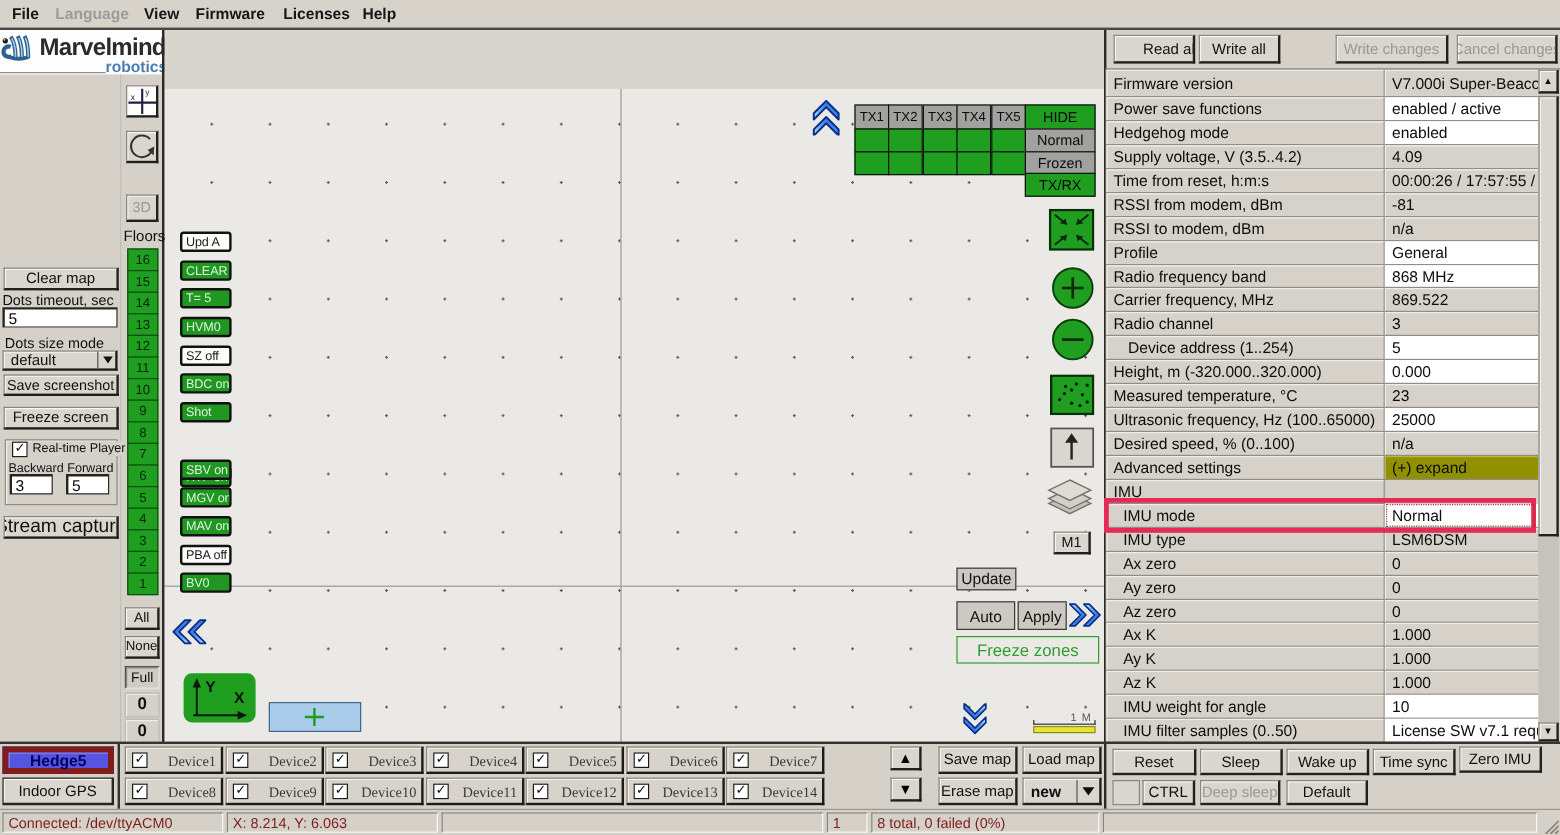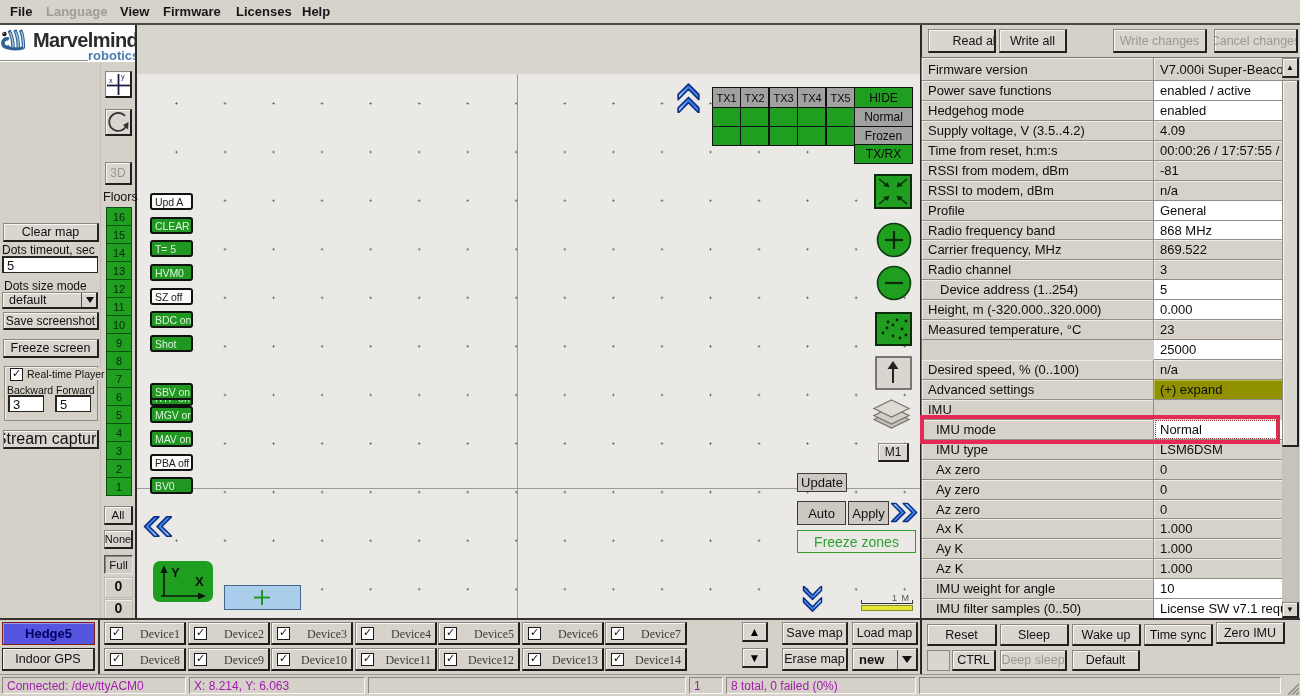--- a/index.html
+++ b/index.html
@@ -17,21 +17,21 @@
 .trow{position:absolute;left:922px;width:360px;height:20px;}
 .tlab{position:absolute;left:0;top:0;width:232px;height:20px;background:#d6d2ca;border-bottom:1px solid #908d86;border-right:1px solid #908d86;box-shadow:inset 1px 1px 0 #f0eee9;font-size:13px;color:#0d0d0d;display:flex;align-items:center;padding-left:6px;white-space:nowrap;overflow:hidden;}
 .tval{position:absolute;left:232px;top:0;width:128px;height:20px;border-bottom:1px solid #908d86;font-size:13px;color:#0d0d0d;display:flex;align-items:center;padding-left:6px;white-space:nowrap;overflow:hidden;}
 .vg{background:#d6d2ca;box-shadow:inset 1px 1px 0 #f0eee9;}
 .vw{background:#fff;}
 .vo{background:#919100;box-shadow:inset 1px 1px 0 #b8b83a;}
 .dcell{position:absolute;height:23px;background:#d7d3cb;border:1px solid #8a877f;border-right:2px solid #1c1b19;border-bottom:2px solid #1c1b19;box-shadow:inset 1px 1px 0 #f7f6f2;}
 .cb{position:absolute;width:13px;height:13px;background:#fff;border:1.5px solid #1c1b19;}
 .cb:after{content:"\2713";position:absolute;left:1px;top:-2.5px;font-size:11px;color:#111;}
 .dlab{position:absolute;right:4px;top:4px;font-family:"Liberation Serif",serif;font-size:12px;color:#3a3a3a;}
-.ssec{position:absolute;top:677px;height:17px;border:1px solid;border-color:#8a877f #f8f7f4 #f8f7f4 #8a877f;font-size:12px;color:#a21caf;padding:1px 0 0 4px;white-space:nowrap;overflow:hidden;}
+.ssec{position:absolute;top:677px;height:17px;border:1px solid;border-color:#8a877f #f8f7f4 #f8f7f4 #8a877f;font-size:12px;color:#7f1d1d;padding:1px 0 0 4px;white-space:nowrap;overflow:hidden;}
 .flat{position:absolute;background:#ccc9c2;border:1px solid #3b3a37;display:flex;align-items:center;justify-content:center;font-size:13px;color:#111;}
 </style></head><body>
 <div class="ab" style="left:0;top:0;width:1300px;height:23px;background:#d7d3cb;"></div>
 <div class="ab" style="left:0;top:23px;width:1300px;height:2px;background:#4a4843;"></div>
 <div class="ab" style="left:10px;top:4px;font-size:13px;font-weight:600;color:#161616;">File</div>
 <div class="ab" style="left:46px;top:4px;font-size:13px;font-weight:600;color:#9c9c99;">Language</div>
 <div class="ab" style="left:120px;top:4px;font-size:13px;font-weight:600;color:#161616;">View</div>
 <div class="ab" style="left:163px;top:4px;font-size:13px;font-weight:600;color:#161616;">Firmware</div>
 <div class="ab" style="left:236px;top:4px;font-size:13px;font-weight:600;color:#161616;">Licenses</div>
 <div class="ab" style="left:302px;top:4px;font-size:13px;font-weight:600;color:#161616;">Help</div>
@@ -323,20 +323,21 @@
   </div>
 <div class="trow" style="top:300px;height:20px;">
     <div class="tlab" style="padding-left:6px;height:20px;">Height, m (-320.000..320.000)</div>
     <div class="tval vw" style="height:20px;">0.000</div>
   </div>
 <div class="trow" style="top:320px;height:20px;">
     <div class="tlab" style="padding-left:6px;height:20px;">Measured temperature, °C</div>
     <div class="tval vg" style="height:20px;">23</div>
   </div>
 <div class="trow" style="top:340px;height:20px;">
+    <div class="tlab" style="padding-left:6px;height:20px;">Ultrasonic frequency, Hz (100..65000)</div>
     <div class="tval vw" style="height:20px;">25000</div>
   </div>
 <div class="trow" style="top:360px;height:20px;">
     <div class="tlab" style="padding-left:6px;height:20px;">Desired speed, % (0..100)</div>
     <div class="tval vg" style="height:20px;">n/a</div>
   </div>
 <div class="trow" style="top:380px;height:20px;">
     <div class="tlab" style="padding-left:6px;height:20px;">Advanced settings</div>
     <div class="tval vo" style="height:20px;">(+) expand</div>
   </div>
@@ -394,21 +395,21 @@
 <div class="btn" style="left:1000px;top:624px;width:69px;height:22px;">Sleep</div>
 <div class="btn" style="left:1072px;top:624px;width:69px;height:22px;">Wake up</div>
 <div class="btn" style="left:1144px;top:624px;width:69px;height:22px;">Time sync</div>
 <div class="btn" style="left:1216px;top:622px;width:69px;height:22px;">Zero IMU</div>
 <div class="ab" style="left:927px;top:650px;width:23px;height:21px;background:#d9d6cf;border:1px solid #8a877f;"></div>
 <div class="btn" style="left:952px;top:650px;width:44px;height:21px;">CTRL</div>
 <div class="btn dis" style="left:1000px;top:650px;width:67px;height:21px;">Deep sleep</div>
 <div class="btn" style="left:1072px;top:650px;width:68px;height:21px;">Default</div>
 <div class="ab" style="left:0;top:618px;width:1300px;height:2px;background:#35332f;"></div>
 <div class="ab" style="left:98px;top:620px;width:2px;height:54px;background:#35332f;"></div>
-<div class="ab" style="left:2px;top:622px;width:93px;height:23px;background:#5555e2;border:1px solid #7f1d1d;box-shadow:inset 1px 1px 0 #9a9af0;display:flex;align-items:center;justify-content:center;font-size:13px;font-weight:bold;color:#000060;">Hedge5</div>
+<div class="ab" style="left:2px;top:622px;width:93px;height:23px;background:#5555e2;border:5px solid #7f1d1d;box-shadow:inset 1px 1px 0 #9a9af0;display:flex;align-items:center;justify-content:center;font-size:13px;font-weight:bold;color:#000060;">Hedge5</div>
 <div class="btn" style="left:2px;top:648px;width:93px;height:23px;border:1px solid #26251f;border-right-width:2px;border-bottom-width:2px;">Indoor GPS</div>
 <div class="dcell" style="left:104px;top:622px;width:82px;"></div>
 <div class="cb" style="left:110px;top:627px;"></div>
 <div class="dlab" style="left:104px;top:627px;width:76px;text-align:right;">Device1</div>
 <div class="dcell" style="left:188px;top:622px;width:82px;"></div>
 <div class="cb" style="left:194px;top:627px;"></div>
 <div class="dlab" style="left:188px;top:627px;width:76px;text-align:right;">Device2</div>
 <div class="dcell" style="left:271px;top:622px;width:82px;"></div>
 <div class="cb" style="left:277px;top:627px;"></div>
 <div class="dlab" style="left:271px;top:627px;width:76px;text-align:right;">Device3</div>

